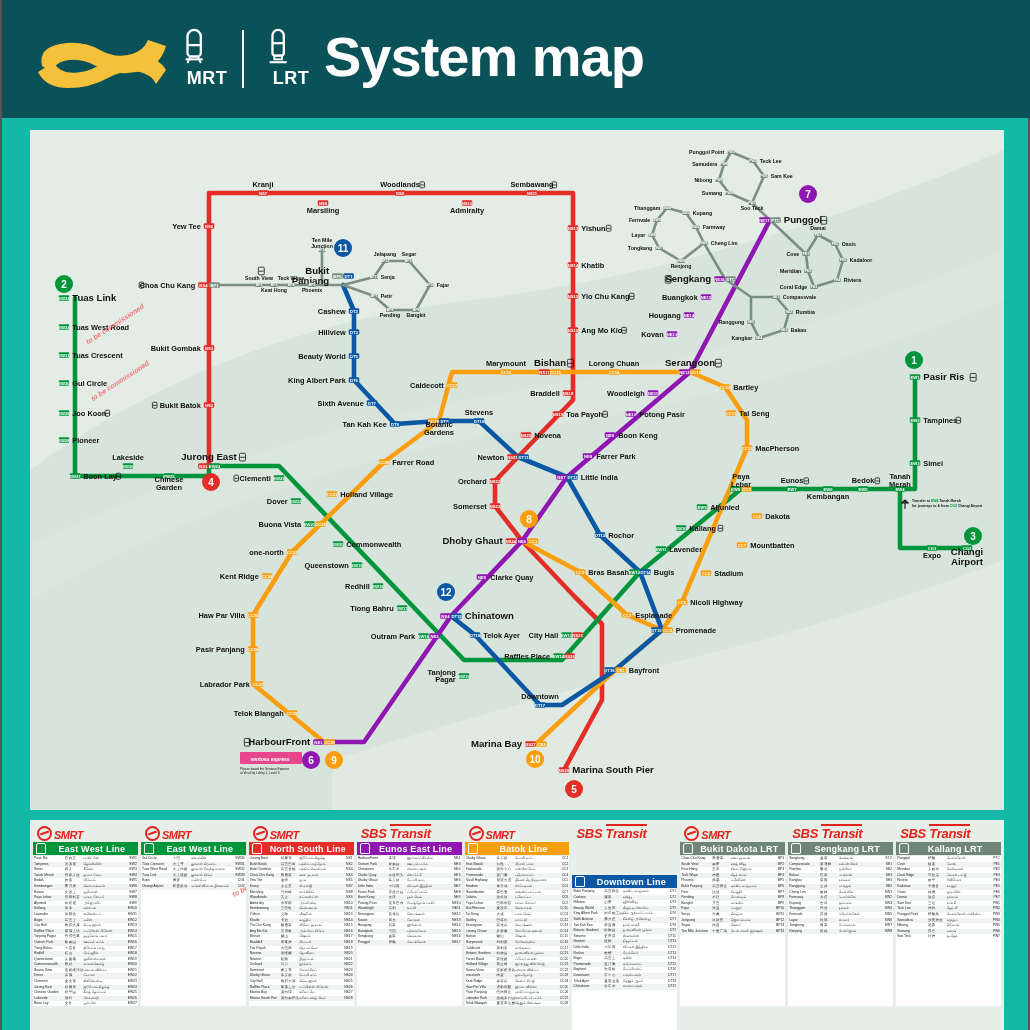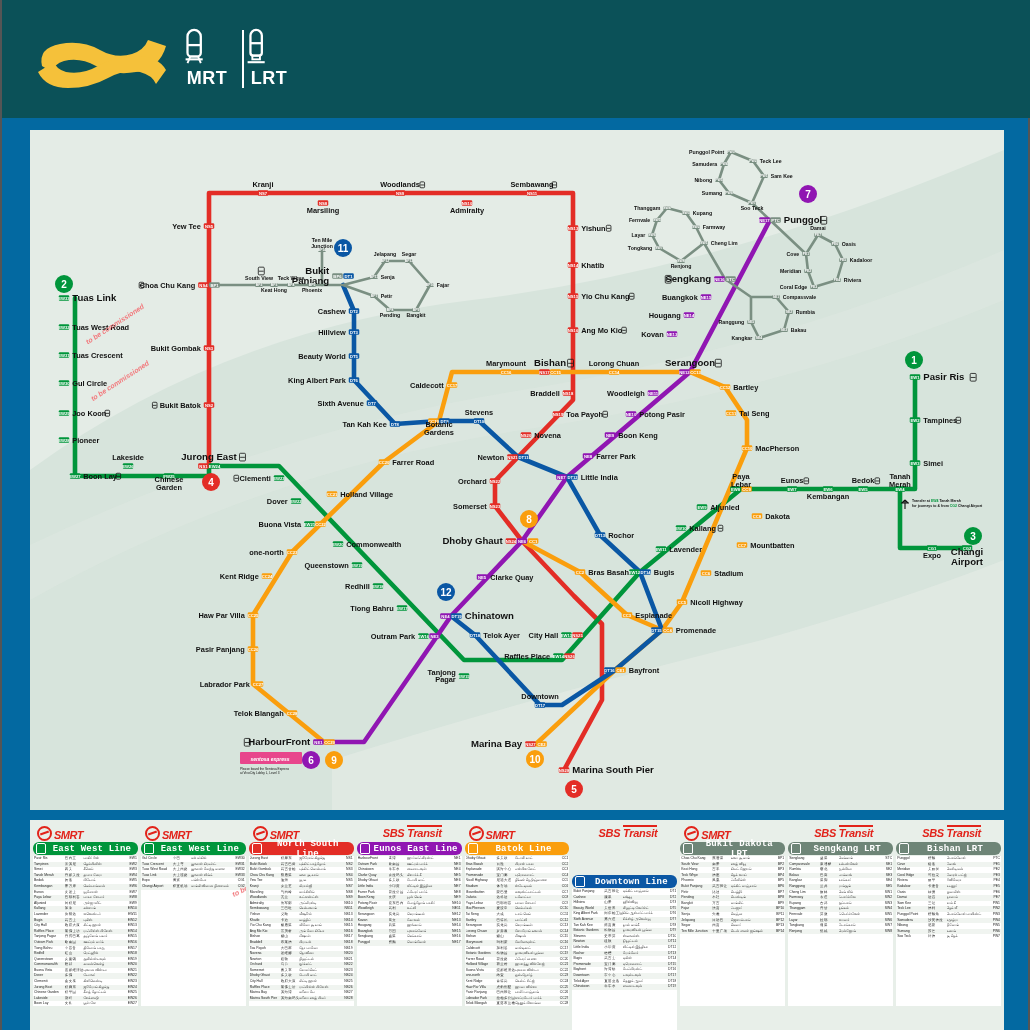--- a/index.html
+++ b/index.html
@@ -1,44 +1,44 @@
 <!DOCTYPE html>
 <html><head>
 <meta charset="utf-8">
 <style>
   html,body{margin:0;padding:0;background:#fff;}
   body{width:1030px;height:1030px;font-family:"Liberation Sans",sans-serif;overflow:hidden;}
-  #page{position:relative;width:1030px;height:1030px;background:#0369a1;box-sizing:border-box;border-left:2px solid #555;border-right:2px solid #555;}
+  #page{position:relative;width:1030px;height:1030px;background:#14b8a6;box-sizing:border-box;border-left:2px solid #555;border-right:2px solid #555;}
 
   
   #header{position:absolute;left:0;top:0;width:1030px;height:118px;background:#0b5158;}
   #logo{position:absolute;left:30px;top:26px;width:140px;height:66px;}
   .mrtlrt{position:absolute;top:28px;color:#fff;text-align:center;}
   #mrt-group{left:176px;width:58px;}
-  #lrt-group{left:238px;width:58px;}
+  #lrt-group{left:260px;width:58px;}
   .mlicon{display:block;height:38px;}
   .mllabel{display:block;font-size:18px;font-weight:bold;letter-spacing:.5px;margin-top:2px;}
   #divider{position:absolute;left:240px;top:30px;width:2px;height:58px;background:#fff;}
   #title{position:absolute;left:322px;top:24px;color:#fff;font-size:56px;font-weight:bold;letter-spacing:-1px;font-family:"Liberation Sans",sans-serif;}
 
   
   #mapwrap{position:absolute;left:28px;top:130px;width:974px;height:680px;background:#d7e4dc;overflow:hidden;}
   #mapsvg{display:block;}
 
   
   #legend{position:absolute;left:28px;top:820px;width:974px;height:256px;background:#e8efe9;}
   #legendrow{display:flex;gap:3px;padding:4px 3px 0 3px;box-sizing:border-box;}
   .legcol{flex:1;min-width:0;}
   .operator{height:18px;display:flex;align-items:center;padding-left:4px;}
   .op-smrt{color:#e2231a;font-size:11px;font-weight:bold;font-style:italic;letter-spacing:-.5px;}
   .op-smrt .ring{display:inline-block;width:11px;height:11px;border:2px solid #e2231a;border-radius:50%;margin-right:2px;vertical-align:-2px;position:relative;}
   .op-smrt .ring::after{content:"";position:absolute;left:1px;top:4px;width:9px;height:2px;background:#e2231a;transform:rotate(-20deg);}
-  .op-sbs{color:#e2231a;font-size:11px;font-weight:bold;font-style:italic;letter-spacing:-.3px;margin-left:22px;}
+  .op-sbs{color:#e2231a;font-size:13px;font-weight:bold;font-style:italic;letter-spacing:-.3px;}
   .op-sbs u{text-decoration:none;border-top:2px solid #e2231a;}
-  .linehead{height:13px;display:flex;align-items:center;color:#fff;font-size:9px;font-weight:bold;padding:0 3px;border-radius:6px;font-family:Liberation Mono, monospace;}
+  .linehead{height:13px;display:flex;align-items:center;color:#fff;font-size:9px;font-weight:bold;padding:0 3px;border-radius:0;}
   .linehead .tr{display:inline-block;width:8px;height:9px;border:1px solid #fff;border-radius:2px 2px 1px 1px;margin-right:3px;}
   .linehead .nm{flex:1;text-align:center;letter-spacing:.2px;}
   .sttable{background:#fff;margin-top:1px;height:150px;overflow:hidden;}
   .strow{display:flex;height:5.6px;align-items:center;font-size:3.4px;color:#222;padding:0 1px;line-height:5.6px;}
   .strow:nth-child(even){background:#f0f4f0;}
   .strow .en{width:30%;overflow:hidden;white-space:nowrap;}
   .strow .zh{width:18%;overflow:hidden;white-space:nowrap;text-align:left;letter-spacing:.4px;}
   .strow .ta{width:38%;overflow:hidden;white-space:nowrap;}
   .strow .cd{width:14%;text-align:right;overflow:hidden;white-space:nowrap;}
   #copyright{position:absolute;right:32px;bottom:5px;font-size:6.5px;color:#333;white-space:nowrap;}
@@ -72,20 +72,21 @@
     <div class="mrtlrt" id="lrt-group">
       <svg class="mlicon" viewBox="0 0 34 40">
         <path d="M17 2 a6 6 0 0 1 6 6 v18 a3 3 0 0 1 -3 3 h-6 a3 3 0 0 1 -3 -3 v-18 a6 6 0 0 1 6 -6z" fill="none" stroke="#fff" stroke-width="2.4"></path>
         <line x1="11" y1="16" x2="23" y2="16" stroke="#fff" stroke-width="2.4"></line>
         <rect x="13" y="29" width="8" height="4" fill="none" stroke="#fff" stroke-width="2"></rect>
         <line x1="8" y1="36" x2="26" y2="36" stroke="#fff" stroke-width="2.2"></line>
       </svg>
       <span class="mllabel">LRT</span>
     </div>
 
+    <div id="title">System map</div>
   </div>
 
   <div id="mapwrap">
     <svg id="mapsvg" width="974" height="680" viewBox="28 130 974 680">
       <defs>
         <style>
           .ln{fill:none;stroke-linecap:round;stroke-linejoin:round;stroke-width:4.6;}
           .lrtln{fill:none;stroke:#7a8f82;stroke-width:2.6;stroke-linecap:round;stroke-linejoin:round;}
           .stn{fill:#fff;stroke-width:1.6;}
           .lbl{font-family:"Liberation Sans",sans-serif;font-size:7.4px;font-weight:bold;fill:#111;}
@@ -2059,21 +2060,21 @@
               <span class="cd">SW8</span>
             </div>
           </div>
         </div>
         <div class="legcol">
           <div class="operator">
             <span class="op-sbs">SBS <u>Transit</u></span>
           </div>
           <div class="linehead" style="background: rgb(110, 133, 119);">
             <span class="tr"></span>
-            <span class="nm">Bishan LRT</span>
+            <span class="nm">Kallang LRT</span>
           </div>
           <div class="sttable" style="position: relative;">
             <div class="strow">
               <span class="en">Punggol</span>
               <span class="zh">榜鹅</span>
               <span class="ta">பொங்கோல்</span>
               <span class="cd">PTC</span>
             </div>
             <div class="strow">
               <span class="en">Cove</span>

